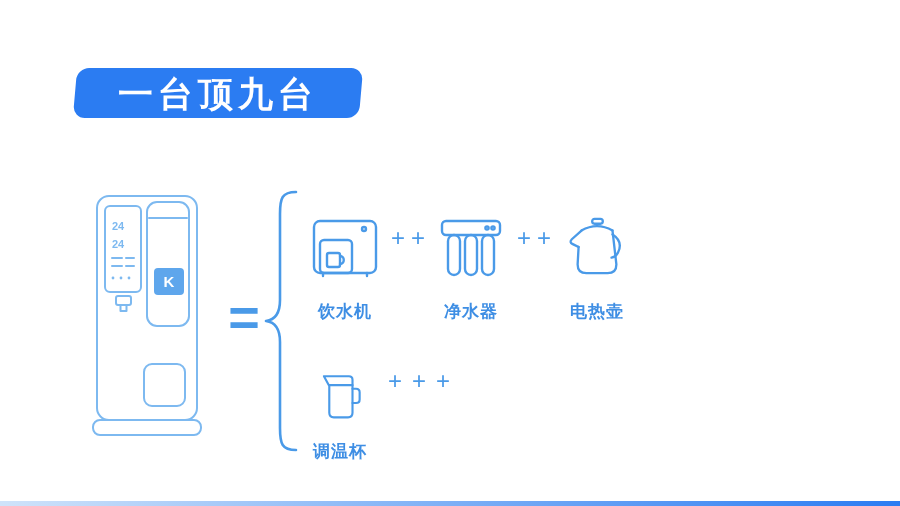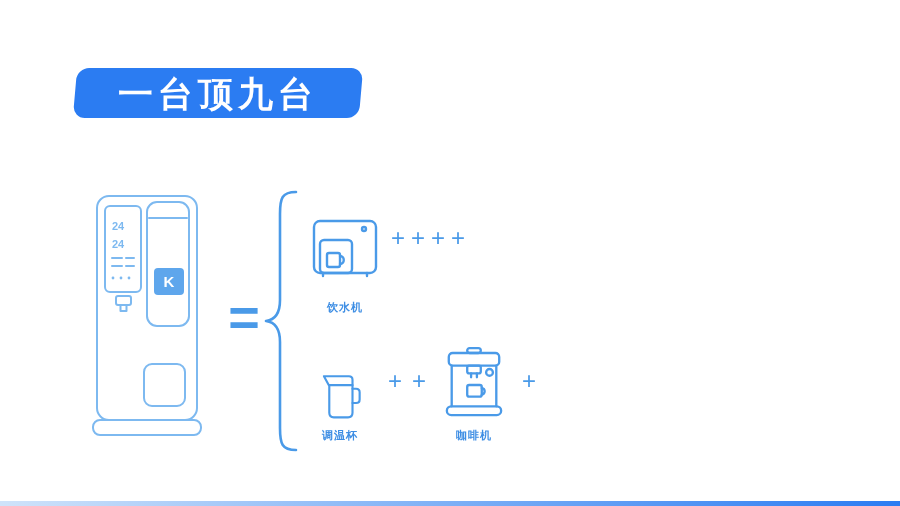--- a/index.html
+++ b/index.html
@@ -35,23 +35,23 @@
   .brace{position:absolute;left:262px;top:190px;width:40px;height:262px;}
   .brace path{stroke:#4a9ae8;stroke-width:2.6;fill:none;stroke-linecap:round;stroke-linejoin:round;}
   
   .appliance-row{position:absolute;display:flex;align-items:flex-start;}
   .row-1{left:302px;top:198px;}
   .row-2{left:297px;top:338px;}
   .appliance{width:86px;display:flex;flex-direction:column;align-items:center;}
   .icon-box{height:80px;display:flex;align-items:flex-end;justify-content:center;}
   .row-2 .icon-box{height:86px;}
   .appliance-label{
-    margin-top:22px;font-size:11px;font-weight:bold;color:#3e8ee4;letter-spacing:1px;white-space:nowrap;
+    margin-top:22px;font-size:17px;font-weight:bold;color:#3e8ee4;letter-spacing:1px;white-space:nowrap;
   }
-  .row-2 .appliance-label{margin-top:4px;}
+  .row-2 .appliance-label{margin-top:16px;}
   .plus{
     width:20px;height:80px;display:flex;align-items:center;justify-content:center;
     font-size:24px;color:#4a9ae8;font-weight:normal;
   }
   .row-2 .plus{width:24px;height:86px;}
   .stroke-set path,.stroke-set rect,.stroke-set circle{
     stroke:#4a9ae8;stroke-width:2.4;fill:none;stroke-linecap:round;stroke-linejoin:round;
   }
   
   .bottom-bar{
@@ -109,26 +109,51 @@
         </svg>
       </div>
       <div class="appliance-label">饮水机</div>
     </div>
 
     <div class="plus">+</div>
 
 
     <div class="plus">+</div>
 
+    <div class="appliance">
+      <div class="icon-box">
+        <svg class="stroke-set" viewBox="0 0 68 60" width="68" height="60">
+          <rect x="5" y="3" width="58" height="14" rx="4"></rect>
+          <circle cx="50" cy="10" r="1.6"></circle>
+            <circle cx="56" cy="10" r="1.6"></circle>
+          <rect x="11" y="17" width="12" height="40" rx="6"></rect>
+          <rect x="28" y="17" width="12" height="40" rx="6"></rect>
+          <rect x="45" y="17" width="12" height="40" rx="6"></rect>
+        </svg>
+      </div>
+      <div class="appliance-label">净水器</div>
+    </div>
 
     <div class="plus">+</div>
 
 
     <div class="plus">+</div>
 
+    <div class="appliance">
+      <div class="icon-box">
+        <svg class="stroke-set" viewBox="0 0 64 62" width="62" height="62">
+          <rect x="27" y="2" width="11" height="5" rx="2.5"></rect>
+          <path d="M16 14 Q32 5 48 14"></path>
+          <path d="M16 14 L6 23 Q3 26 7 28 L13 31"></path>
+          <path d="M13 31 L12 49 Q12 58 21 58 H43 Q52 58 52 49 L48 14"></path>
+          <path d="M48 18 Q59 25 54 36 Q52 41 47 42"></path>
+        </svg>
+      </div>
+      <div class="appliance-label">电热壶</div>
+    </div>
 
   </div>
 
   <div class="appliance-row row-2">
 
     <div class="appliance">
       <div class="icon-box">
         <svg class="stroke-set" viewBox="0 0 56 62" width="50" height="58">
           <path d="M10 10 H38 Q42 10 42 14 V51 Q42 56 37 56 H21 Q16 56 16 51 V21 Z"></path>
           <path d="M16 20 H42"></path>
@@ -136,36 +161,20 @@
         </svg>
       </div>
       <div class="appliance-label">调温杯</div>
     </div>
 
     <div class="plus">+</div>
 
 
     <div class="plus">+</div>
 
-    <div class="appliance">
-      <div class="icon-box">
-        <svg class="stroke-set" viewBox="0 0 66 80" width="64" height="78">
-          <rect x="26" y="2" width="14" height="5" rx="2.5"></rect>
-          <rect x="7" y="7" width="52" height="13" rx="4"></rect>
-          <path d="M10 20 V62 M56 20 V62"></path>
-          <rect x="26" y="20" width="14" height="8" rx="2"></rect>
-          <path d="M30 28 v4 M36 28 v4"></path>
-          <circle cx="49" cy="27" r="3.5"></circle>
-          <rect x="26" y="40" width="15" height="12" rx="2"></rect>
-          <path d="M41 43 c4 1 4 6 0 7"></path>
-          <rect x="5" y="62" width="56" height="9" rx="4.5"></rect>
-        </svg>
-      </div>
-      <div class="appliance-label">咖啡机</div>
-    </div>
 
     <div class="plus">+</div>
 
 
   </div>
 
   <div class="bottom-bar"></div>
 
 </div>
 

